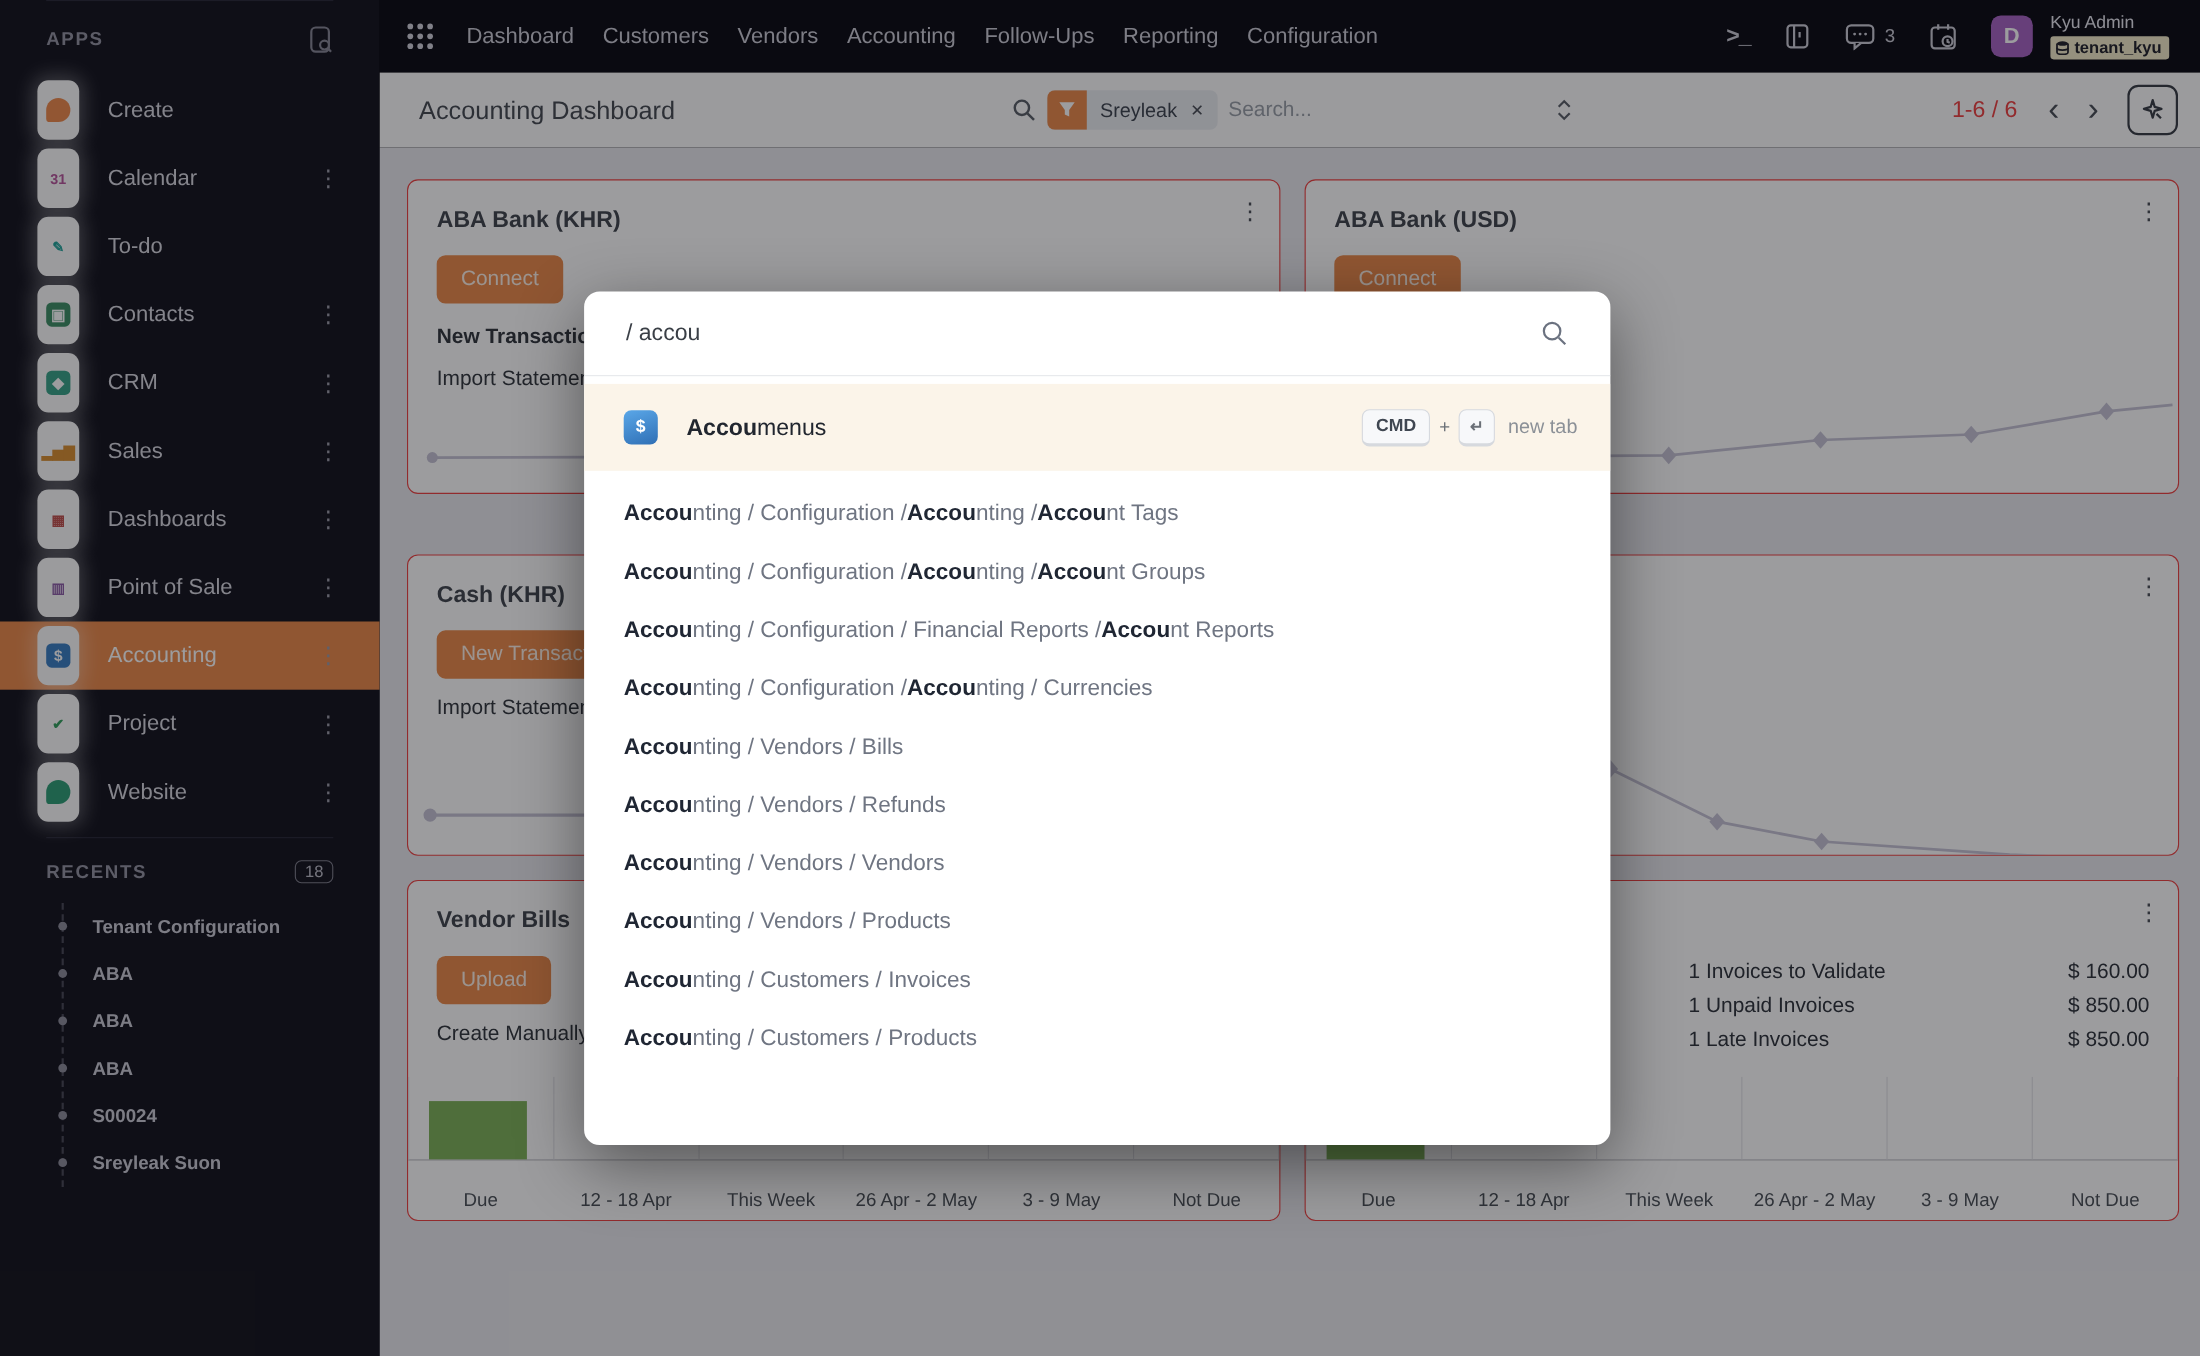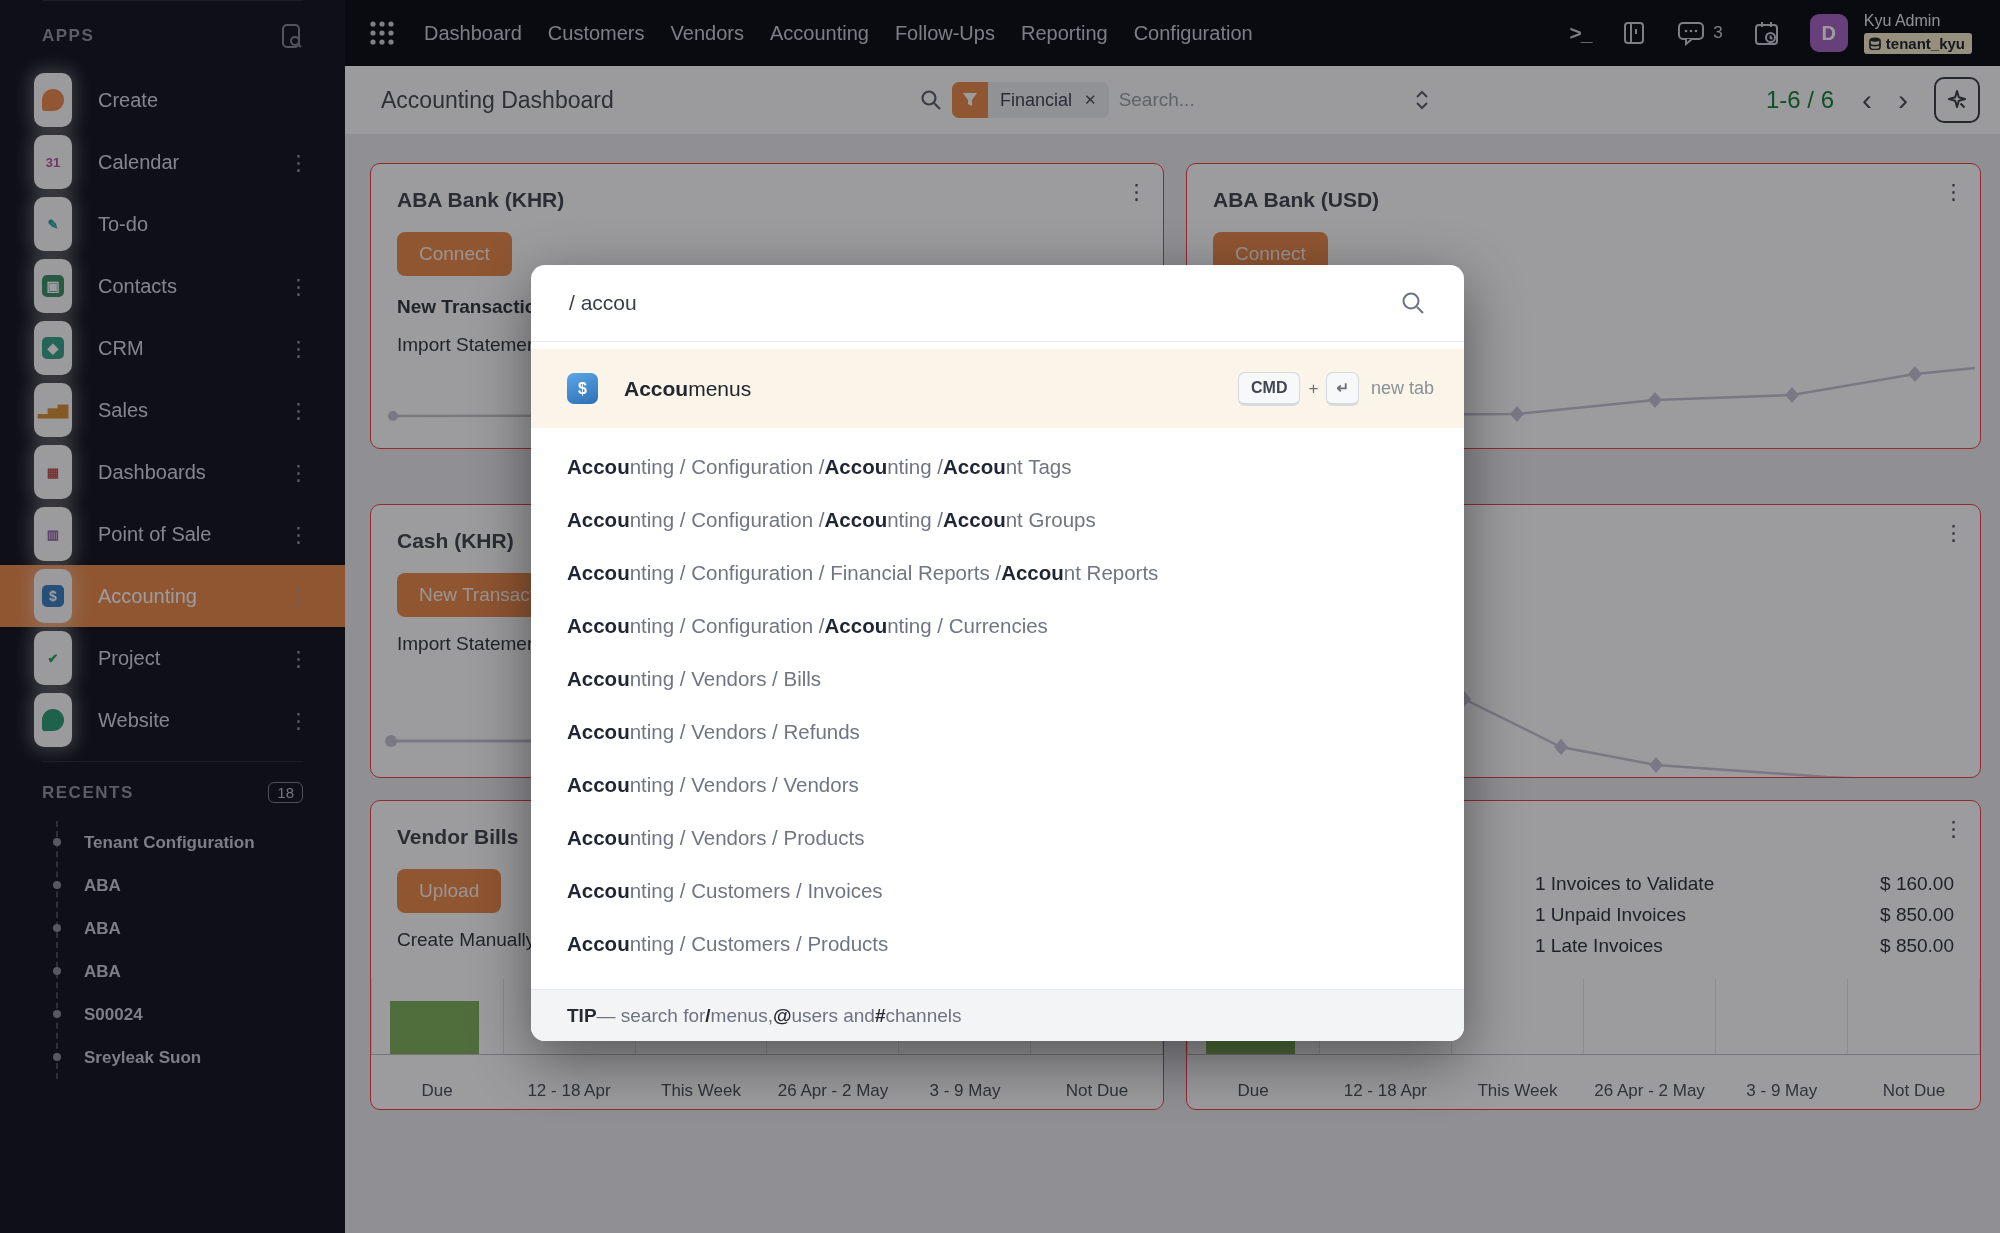--- a/index.html
+++ b/index.html
@@ -51,21 +51,21 @@
   .page-title { font-size:23px; font-weight:500; color:#464b53; }
   .search-group { position:absolute; left:575px; width:510px; display:flex; align-items:center; gap:10px; }
   .magnifier { flex-shrink:0; }
   .filter-chip { display:flex; align-items:center; background:#eceef2; border-radius:7px; overflow:hidden; height:36px; }
   .funnel-box { width:36px; height:36px; background:var(--accent); display:flex; align-items:center; justify-content:center; }
   .chip-label { font-size:18px; color:#3f4651; padding:0 10px 0 12px; }
   .chip-close { font-size:15px; color:#4a4f57; padding:0 12px 0 2px; cursor:pointer; }
   .search-ph { font-size:19px; color:#9aa0a8; flex:1; }
   .caret-toggle { margin-left:auto; cursor:pointer; display:flex; }
   .bread-right { margin-left:auto; display:flex; align-items:center; gap:14px; }
-  .page-range { font-size:24px; color:#15803d; margin-right:8px; }
+  .page-range { font-size:21px; color:#ef4444; margin-right:8px; }
   .pg-btn { background:none; border:none; font-size:30px; color:#4a4f57; cursor:pointer; line-height:1; padding:0 6px; font-family:inherit; }
   .sparkle-btn { width:46px; height:46px; border:2px solid #3a3f47; border-radius:10px; background:transparent; display:flex; align-items:center; justify-content:center; cursor:pointer; margin-left:6px; }
 
   
   .content { flex:1; background:#eaeaef; position:relative; }
   .card { position:absolute; background:#fff; border:1px solid #ef4444; border-radius:10px; padding:24px 26px; }
   .card-title { font-size:21px; font-weight:600; color:#42474f; }
   .card-more { position:absolute; top:16px; right:16px; color:#4a4f57; font-size:21px; background:none; border:none; cursor:pointer; font-family:inherit; }
   .btn-primary { display:inline-block; margin-top:20px; background:var(--accent); color:#fdf1e6; border:none; border-radius:8px; font-size:19px; font-family:inherit; padding:11px 22px; cursor:pointer; }
   .card-link { display:block; font-size:19px; color:#33383f; margin-top:16px; cursor:pointer; white-space:nowrap; }
@@ -340,21 +340,21 @@
             <circle cx="9" cy="9" r="6.5"></circle>
               <line x1="14" y1="14" x2="20" y2="20"></line>
           </svg>
         </span>
         <span class="filter-chip">
           <span class="funnel-box">
             <svg width="16" height="16" viewBox="0 0 16 16" fill="#fff">
                 <path d="M1 1 H15 L10 8 V14 L6 12 V8 Z"></path>
               </svg>
           </span>
-          <span class="chip-label">Financial</span>
+          <span class="chip-label">Sreyleak</span>
           <span class="chip-close">✕</span>
         </span>
         <span class="search-ph">Search...</span>
         <span class="caret-toggle">
           <svg width="16" height="22" viewBox="0 0 16 22" fill="none" stroke="#5a6068" stroke-width="2">
             <path d="M3 8 L8 3 L13 8"></path>
               <path d="M3 14 L8 19 L13 14"></path>
           </svg>
         </span>
       </div>
@@ -579,23 +579,13 @@
         <span class="seg-b">Accou</span>
         <span class="seg-r">nting / Customers / Invoices</span>
       </div>
 
       <div class="result-row">
         <span class="seg-b">Accou</span>
         <span class="seg-r">nting / Customers / Products</span>
       </div>
     </div>
 
-  <div class="tip-row">
-      <span class="seg-b">TIP</span>
-      <span class="seg-r"> — search for </span>
-      <span class="seg-b">/</span>
-      <span class="seg-r">menus, </span>
-      <span class="seg-b">@</span>
-      <span class="seg-r">users and </span>
-      <span class="seg-b">#</span>
-      <span class="seg-r">channels</span>
-    </div>
 </div>
 
 </body></html>

